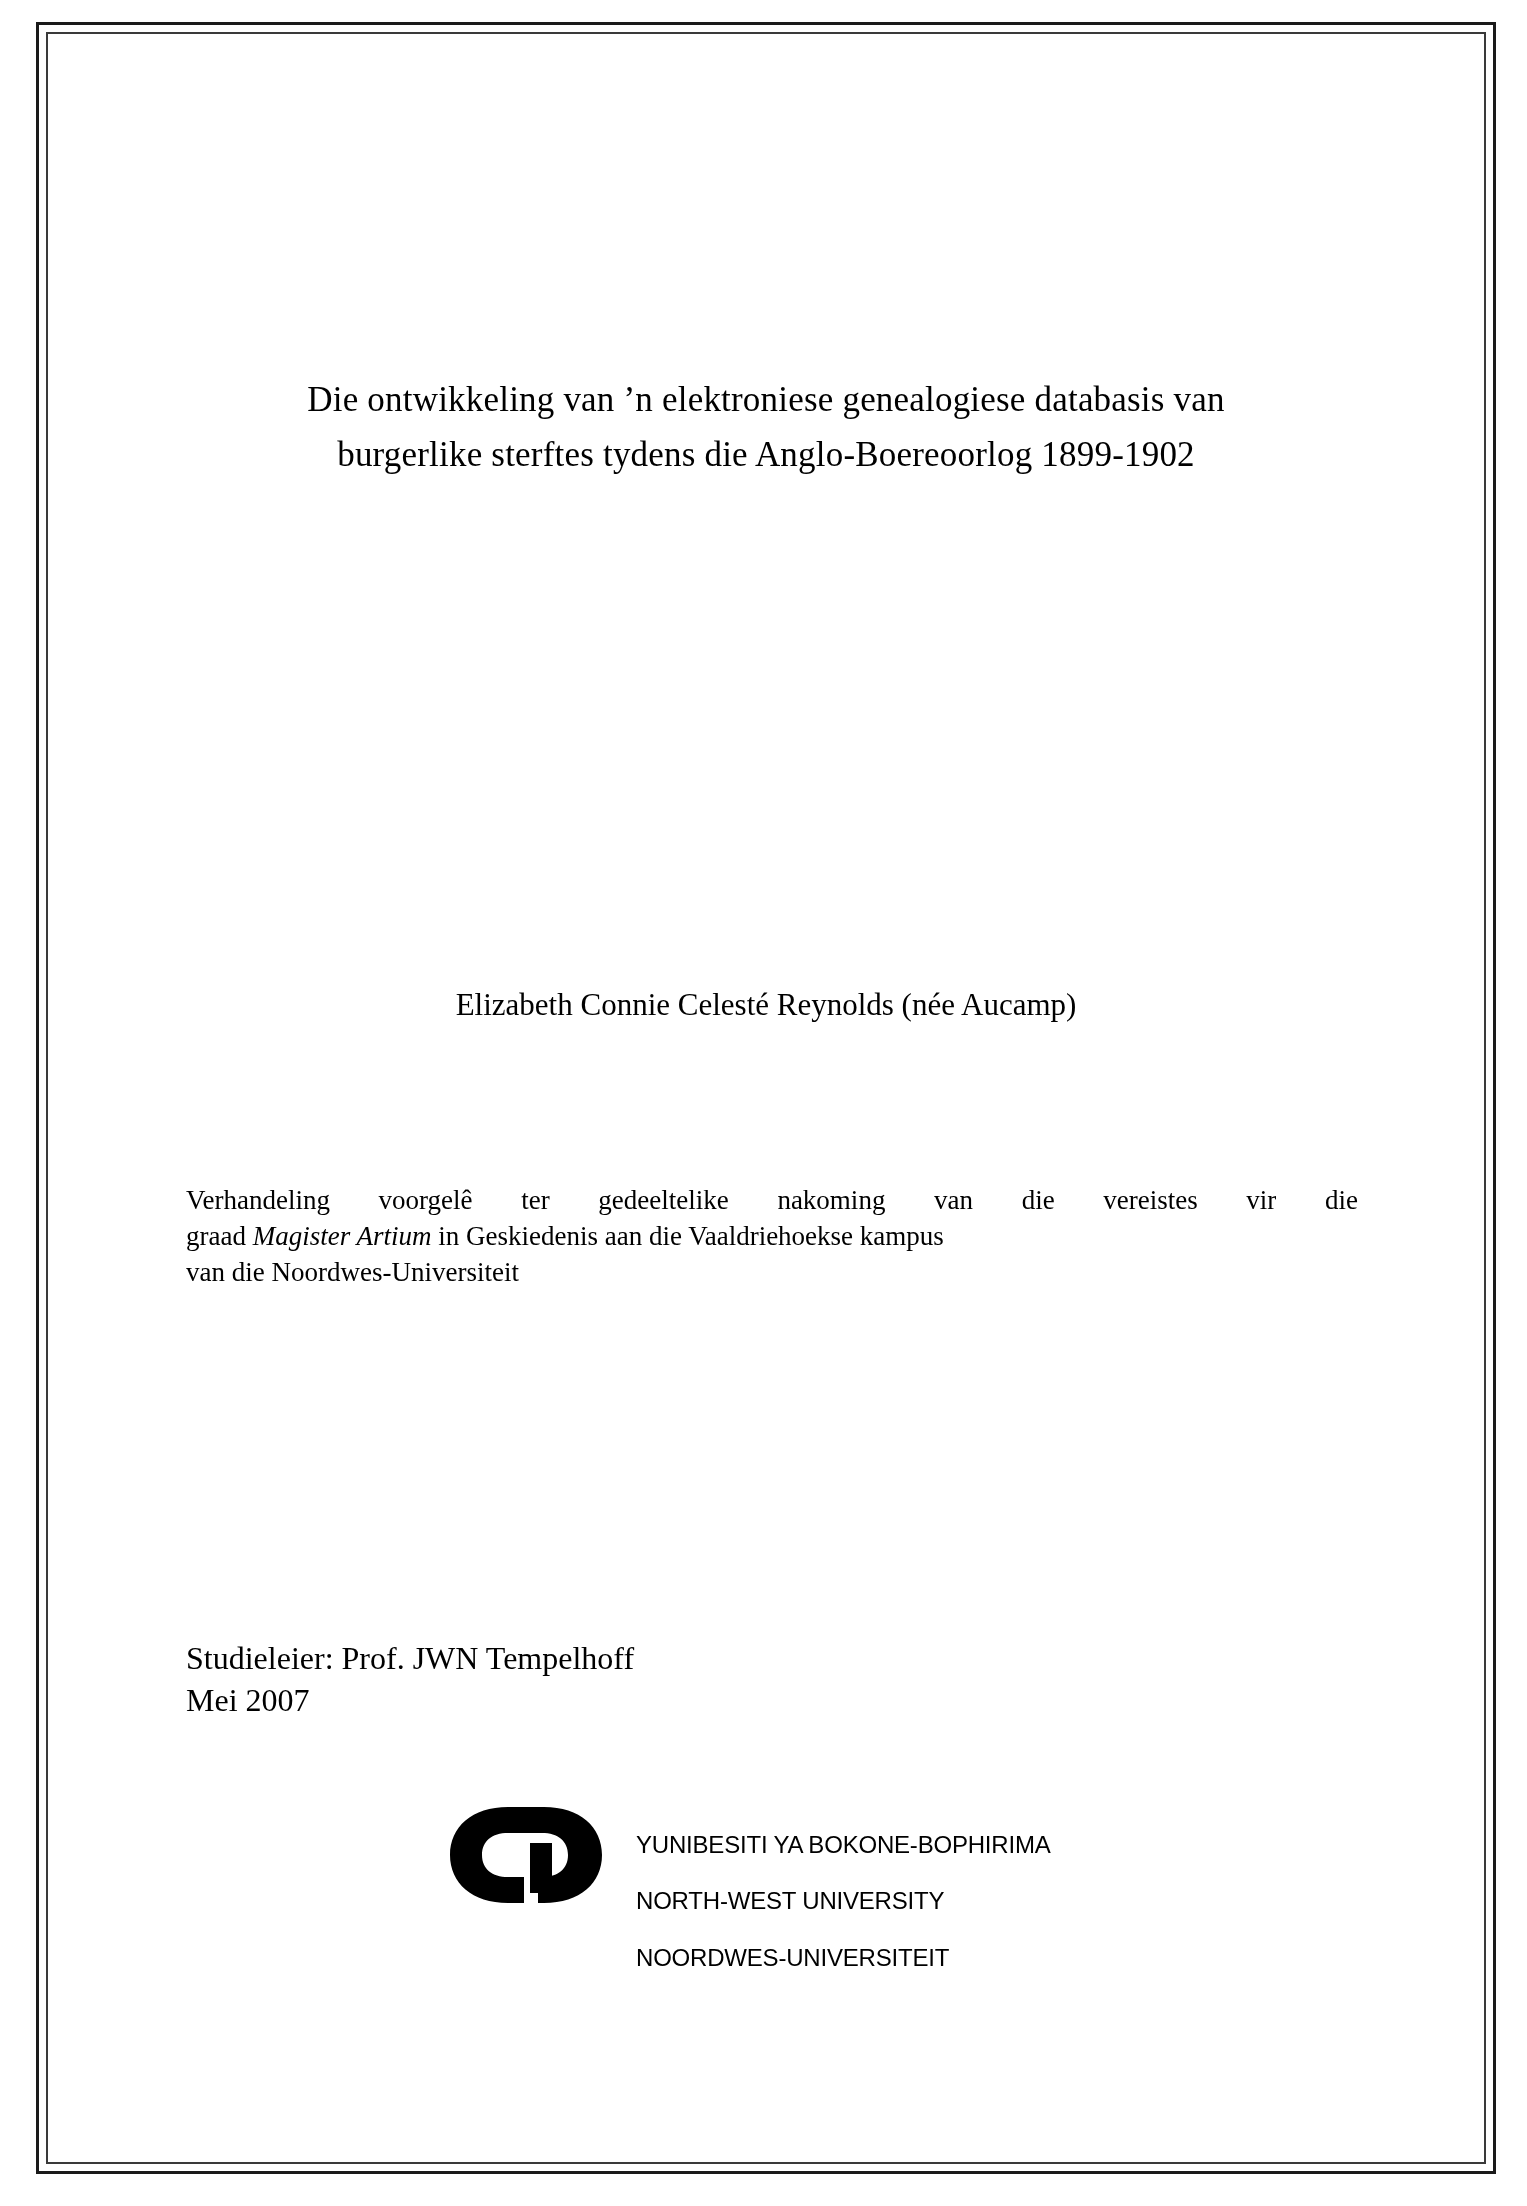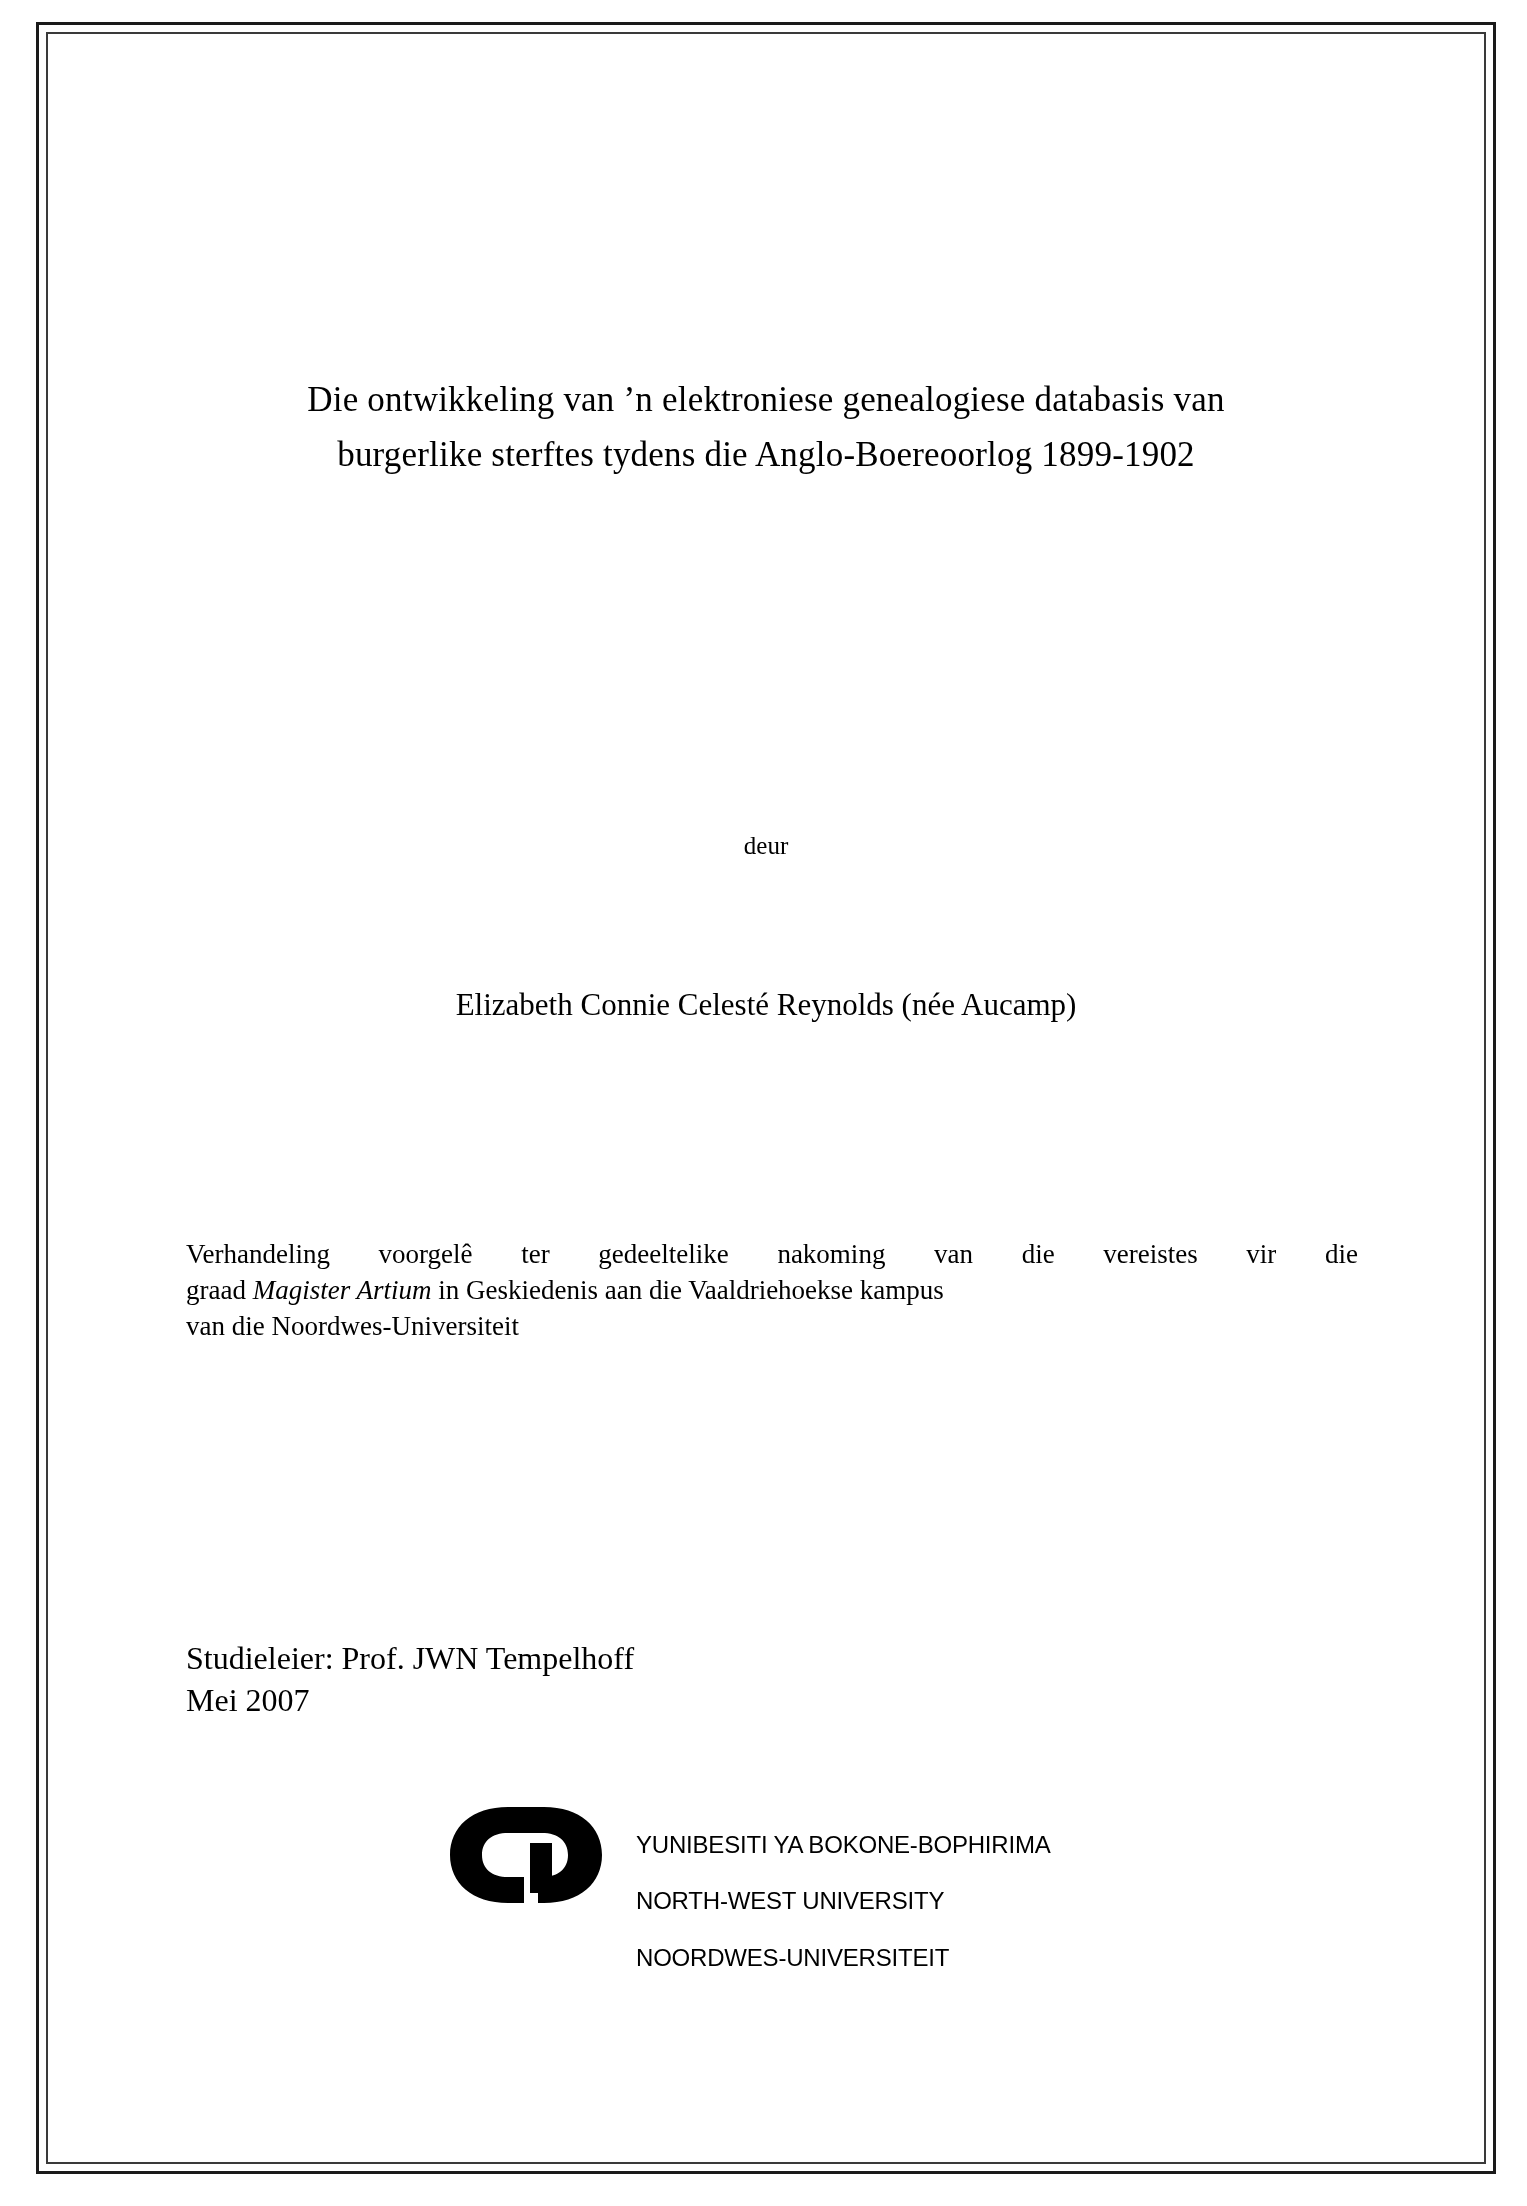--- a/index.html
+++ b/index.html
@@ -75,21 +75,21 @@
     position: absolute;
     left: 140px;
     top: 955px;
     width: 1160px;
     text-align: center;
     font-size: 31px;
   }
   .statement {
     position: absolute;
     left: 140px;
-    top: 1205px;
+    top: 1151px;
     width: 1172px;
     font-size: 27px;
     line-height: 1.33;
   }
   .statement .just {
     text-align: justify;
     text-align-last: justify;
   }
   .statement .plain {
     text-align: left;
@@ -141,21 +141,20 @@
   <div class="frame-outer"></div>
   <div class="frame-inner"></div>
 
   <div class="content">
 
     <div class="title-block">
       <div class="title-line">Die ontwikkeling van ’n elektroniese genealogiese databasis van</div>
       <div class="title-line second">burgerlike sterftes tydens die Anglo-Boereoorlog 1899-1902</div>
     </div>
 
-    <div class="deur">deur</div>
 
     <div class="author">Elizabeth Connie Celesté Reynolds (née Aucamp)</div>
 
     <div class="statement">
       <div class="just">Verhandeling voorgelê ter gedeeltelike nakoming van die vereistes vir die</div>
       <div class="plain"><span>graad </span><i>Magister Artium</i><span> in Geskiedenis aan die Vaaldriehoekse kampus</span></div>
       <div class="plain">van die Noordwes-Universiteit</div>
     </div>
 
     <div class="supervisor">

